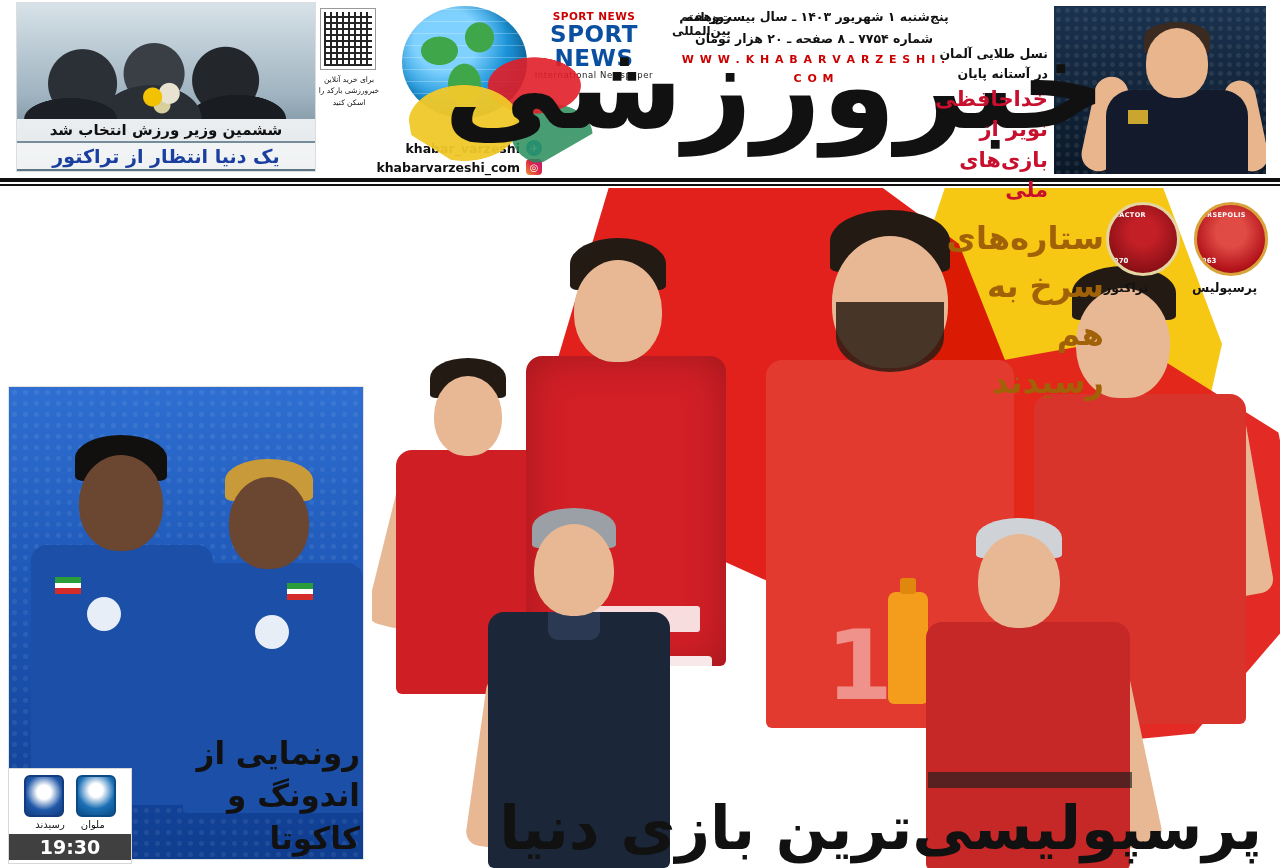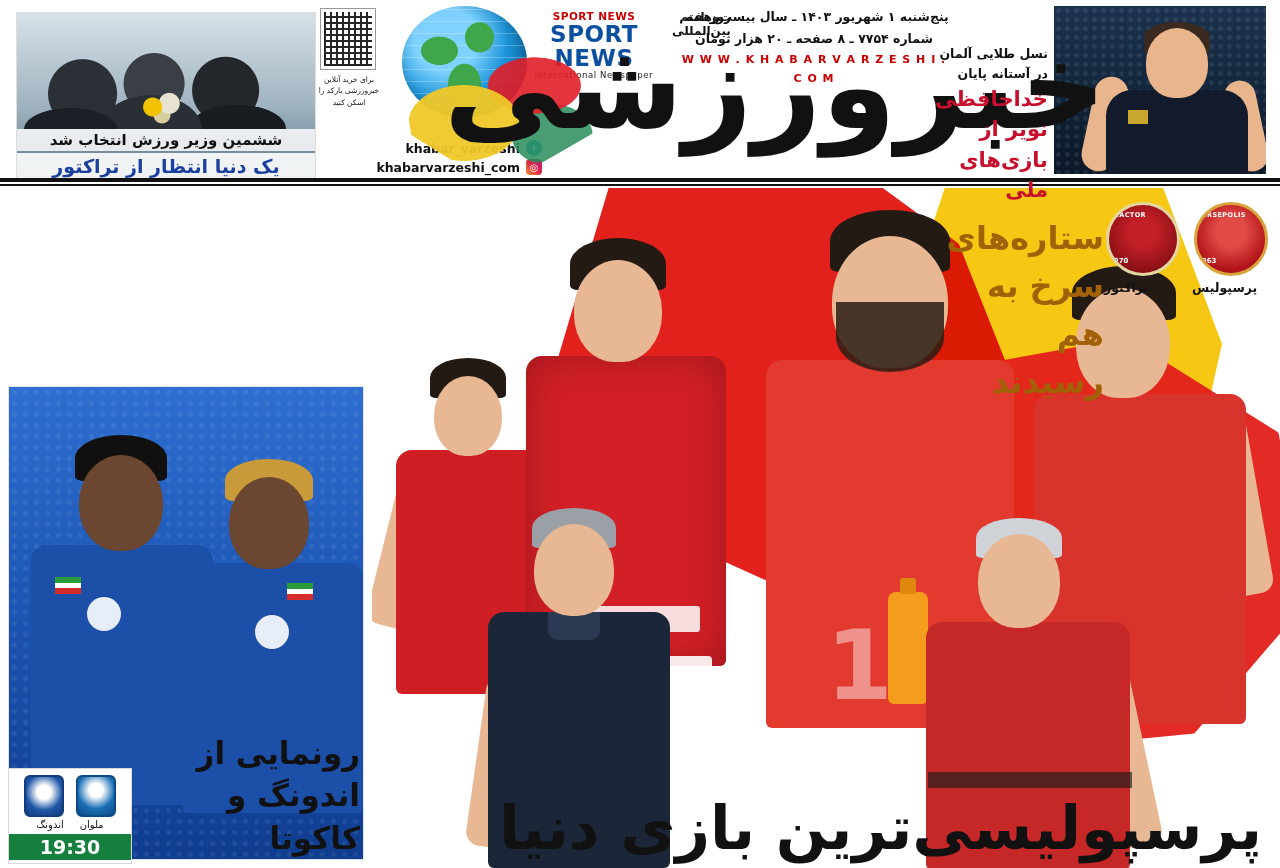--- a/index.html
+++ b/index.html
@@ -10,21 +10,21 @@
     overflow: hidden;
     position: relative;
   }
   .page { position: relative; width: 1280px; height: 868px; background:#fff; }
 
   
   .masthead { position: relative; width: 1280px; height: 182px; background:#ffffff; }
 
   
   .mh-photo {
-    position: absolute; left: 16px; top: 12px; width: 300px; height: 170px;
+    position: absolute; left: 16px; top: 2px; width: 300px; height: 170px;
     border: 1px solid #ddd; overflow: hidden; background:#b9c6cf;
   }
   .mh-photo .ph-img {
     position:absolute; inset:0;
     background:
       radial-gradient(circle at 22% 48%, #2b2f36 0 34px, transparent 35px),
       radial-gradient(circle at 46% 42%, #3a3f46 0 30px, transparent 31px),
       radial-gradient(circle at 70% 46%, #23262b 0 33px, transparent 34px),
       linear-gradient(180deg,#d7e2e8 0%, #9fb3c0 55%, #5e7585 100%);
   }
@@ -321,21 +321,21 @@
   
   .match-bar{
     position:absolute; left:8px; bottom:4px; width:124px; height:96px; background:#fff;
     border:1px solid #d8d8d8; text-align:center; direction:rtl;
   }
   .mb-logos{ display:flex; justify-content:center; gap:12px; margin-top:6px;}
   .mb-logo{ width:40px; height:42px; border-radius:6px; position:relative;}
   .mb-l1{ background: radial-gradient(circle at 50% 35%, #ffffff 0 22%, #1a6fb5 60%, #0c4a84 100%); border:2px solid #0c4a84;}
   .mb-l2{ background: radial-gradient(circle at 50% 40%, #ffffff 0 24%, #1f57a8 62%, #123c7d 100%); border:2px solid #123c7d;}
   .mb-names{ display:flex; justify-content:center; gap:16px; font-size:10px; color:#111; margin-top:2px;}
-  .mb-time{ margin-top:4px; background:#15803d; color:#fff; font-weight:bold; font-size:19px; padding:2px 0;}
+  .mb-time{ margin-top:4px; background:#404040; color:#fff; font-weight:bold; font-size:19px; padding:2px 0;}
 
   .left-caption{
     position:absolute; left:150px; bottom:8px; width:210px; direction:rtl; text-align:right;
     font-size:31px; font-weight:bold; color:#111; line-height:1.38;
   }
 </style>
 </head>
 <body>
 
 <div class="page">
@@ -527,20 +527,20 @@
       <div class="lp-flag" style="left:278px; top:196px;"></div>
     </div>
 
     <div class="match-bar">
       <div class="mb-logos">
         <div class="mb-logo mb-l1"></div>
         <div class="mb-logo mb-l2"></div>
       </div>
       <div class="mb-names">
         <span>ملوان</span>
-        <span>اندونگ</span>
+        <span>رسیدند</span>
       </div>
       <div class="mb-time">19:30</div>
     </div>
 
     <div class="left-caption">رونمایی از اندونگ و کاکوتا</div>
   </div>
 </div>
 
 </body></html>

